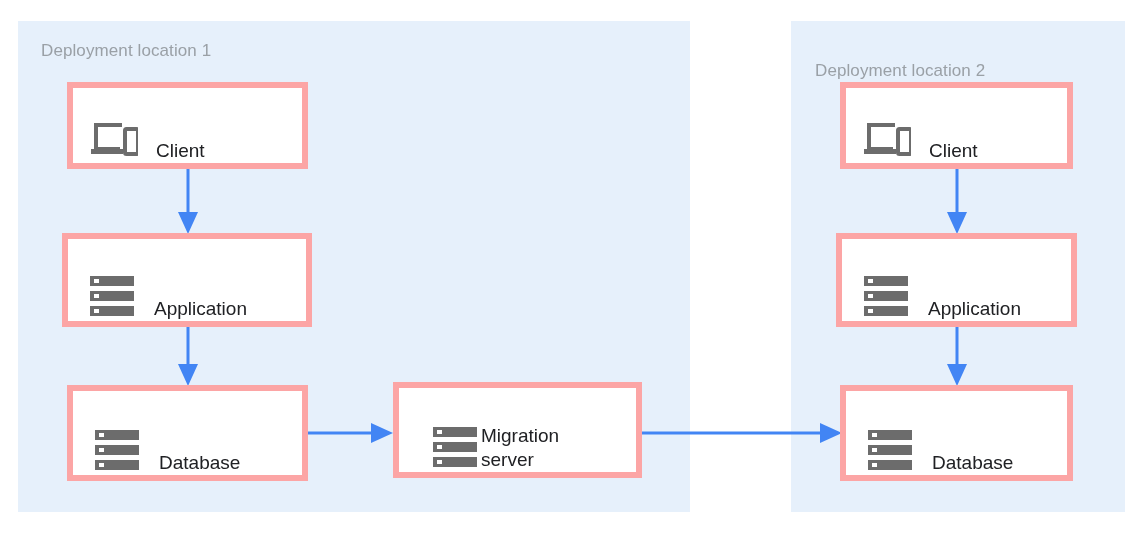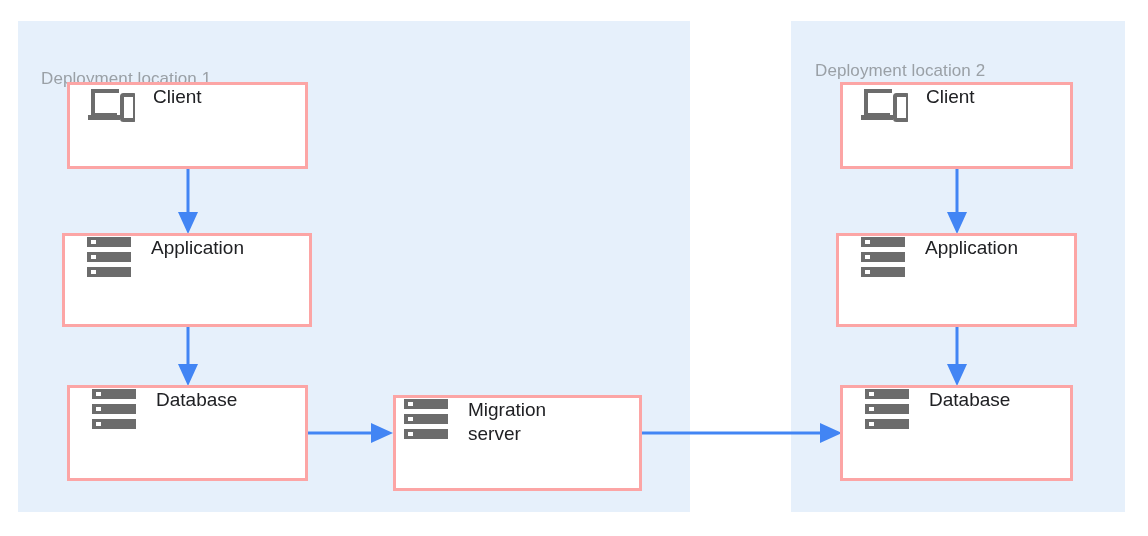--- a/index.html
+++ b/index.html
@@ -25,24 +25,24 @@
     position: absolute;
     color: #9aa0a6;
     font-size: 17px;
     line-height: 20px;
     letter-spacing: 0.1px;
     white-space: nowrap;
   }
   .node {
     position: absolute;
     background: #ffffff;
-    border: 3px solid #fca5a5;
+    border: 6px solid #fca5a5;
     box-sizing: border-box;
     display: flex;
-    align-items: flex-start;
+    align-items: flex-end;
   }
   .node .ico {
     flex: 0 0 auto;
     display: block;
   }
   .node .lbl {
     font-size: 19px;
     line-height: 24px;
     color: #202124;
     white-space: pre-line;
@@ -54,21 +54,21 @@
     display: block;
     overflow: visible;
   }
 </style>
 </head>
 <body>
 
 <div id="canvas">
 
   <div class="zone" style="left:18px; top:21px; width:672px; height:491px;"></div>
-  <div class="zone-label" style="left:41px; top:41px;margin-top:28px;">Deployment location 1</div>
+  <div class="zone-label" style="left:41px; top:41px;">Deployment location 1</div>
 
   <div class="zone" style="left:791px; top:21px; width:334px; height:491px;"></div>
   <div class="zone-label" style="left:815px; top:41px;margin-top:20px;">Deployment location 2</div>
 
   <div class="arrow" style="left:175px; top:168px;">
     <svg width="26" height="68" viewBox="0 0 26 68">
       <line x1="13" y1="0" x2="13" y2="50" stroke="#4285f4" stroke-width="3"></line>
       <polygon points="13,66 3,44 23,44" fill="#4285f4"></polygon>
     </svg>
   </div>
@@ -140,21 +140,21 @@
         <rect x="0" y="16" width="44" height="10" fill="#6c6c6c"></rect>
         <rect x="0" y="31" width="44" height="10" fill="#6c6c6c"></rect>
         <rect x="4" y="4" width="5" height="4" fill="#ffffff"></rect>
         <rect x="4" y="19" width="5" height="4" fill="#ffffff"></rect>
         <rect x="4" y="34" width="5" height="4" fill="#ffffff"></rect>
       </svg>
     </span>
     <span class="lbl">Database</span>
   </div>
 
-  <div class="node" style="left:393px; top:395px; width:249px; height:96px; padding-left:8px; gap:20px;">
+  <div class="node" style="left:393px; top:382px; width:249px; height:96px; padding-left:34px; gap:4px;">
     <span class="ico">
       <svg width="44" height="42" viewBox="0 0 44 42" aria-hidden="true">
         <rect x="0" y="1" width="44" height="10" fill="#6c6c6c"></rect>
         <rect x="0" y="16" width="44" height="10" fill="#6c6c6c"></rect>
         <rect x="0" y="31" width="44" height="10" fill="#6c6c6c"></rect>
         <rect x="4" y="4" width="5" height="4" fill="#ffffff"></rect>
         <rect x="4" y="19" width="5" height="4" fill="#ffffff"></rect>
         <rect x="4" y="34" width="5" height="4" fill="#ffffff"></rect>
       </svg>
     </span>

